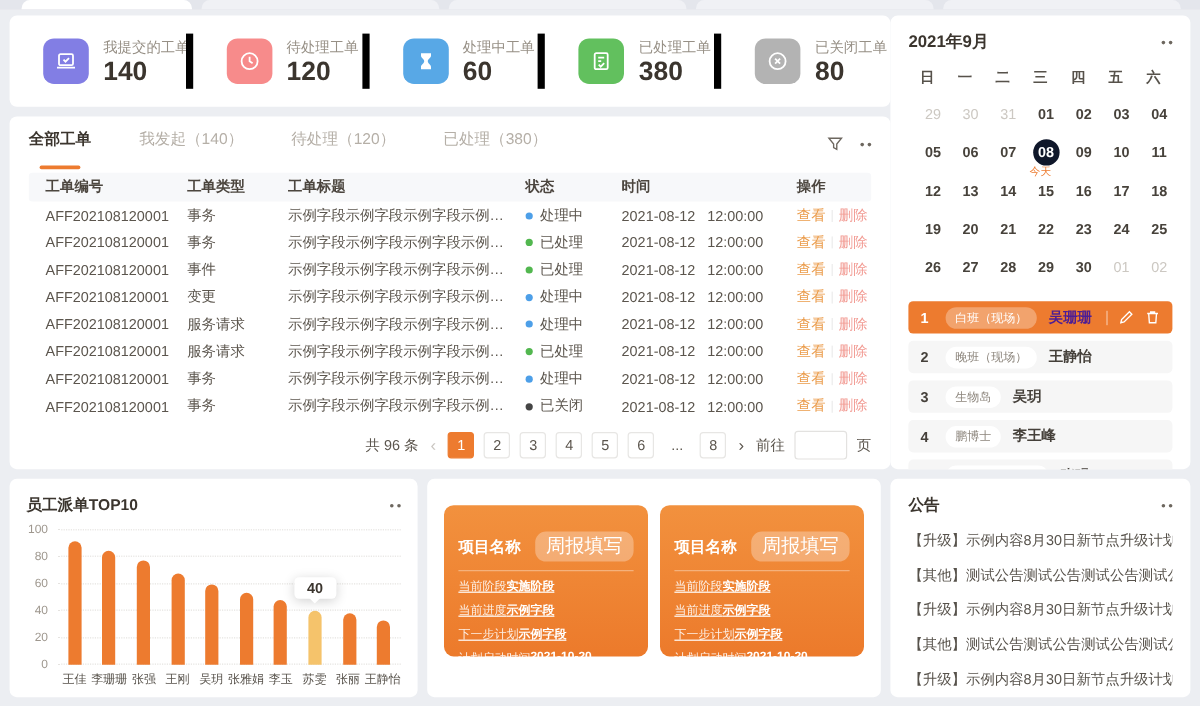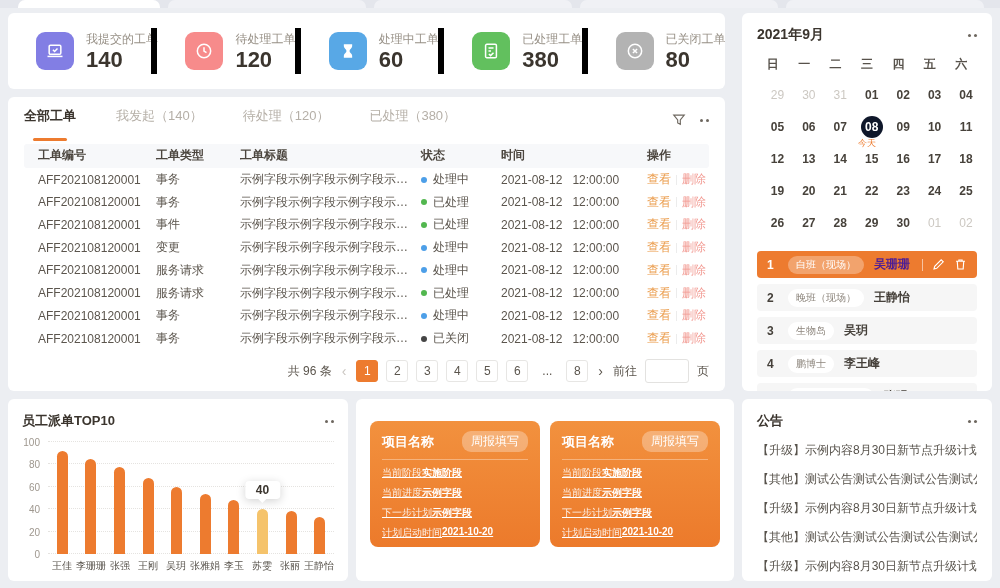--- a/index.html
+++ b/index.html
@@ -5,21 +5,21 @@
   * { margin:0; padding:0; box-sizing:border-box; }
   html,body { width:1000px; height:588px; overflow:hidden; }
   body { background:#eceef2; font-family:"Liberation Sans", sans-serif; color:#45403a; }
 
   
   .topstrip { height:8px; background:#e4e6ec; display:flex; gap:8px; padding-left:18px; overflow:hidden; }
   .tabghost { width:198px; background:#f0f1f5; border-radius:7px 7px 0 0; flex:none; }
   .tabghost.first { width:142px; background:#ffffff; }
 
   .wrap { padding:5px 8px 0; }
-  .cols { display:flex; gap:17px; }
+  .cols { display:flex; gap:0; }
   .leftcol { flex:1; display:flex; flex-direction:column; gap:8px; min-width:0; }
   .rightcol { width:250px; flex:none; }
   .card { background:#fff; border-radius:6px; }
 
   
   .dots { display:flex; gap:3px; align-items:center; cursor:pointer; }
   .dots i { width:3px; height:3px; border-radius:50%; background:#6d675f; }
 
   
   .stats { height:76px; display:flex; align-items:center; }
@@ -98,23 +98,23 @@
   .bar-col { flex:1; display:flex; justify-content:center; align-items:flex-end; height:100%; }
   .bar { width:11px; border-radius:6px 6px 0 0; }
   .tip { position:absolute; transform:translateX(-50%); background:#fff; border-radius:4px; box-shadow:0 2px 10px rgba(0,0,0,.18); padding:2px 11px; font-size:12px; color:#3b352e; font-weight:bold; }
   .tip::after { content:""; position:absolute; left:50%; transform:translateX(-50%); bottom:-4px; border-left:5px solid transparent; border-right:5px solid transparent; border-top:5px solid #fff; }
   .xlabels { display:flex; margin-left:26px; margin-top:5px; }
   .xlabel { flex:1; text-align:center; font-size:10px; color:#57524b; white-space:nowrap; }
 
   .proj-card { flex:1; height:182px; padding:12px 14px; min-width:0; }
   .proj-btn { border:1px solid #d9d3cc; border-radius:13px; padding:4px 12px; font-size:11px; color:#6d675f; background:#fff; cursor:pointer; white-space:nowrap; }
   .proj-cards { display:flex; gap:10px; margin-top:10px; }
-  .pcard { flex:1; border-radius:8px; background:linear-gradient(180deg,#f2913e,#ec7a2b); color:#fff; padding:7px 12px 8px; height:126px; min-width:0; }
+  .pcard { flex:1; border-radius:8px; background:linear-gradient(180deg,#f2913e,#ec7a2b); color:#fff; padding:19px 12px 8px; height:126px; min-width:0; }
   .pc-head { display:flex; justify-content:space-between; align-items:center; padding:3px 0 7px; border-bottom:1px solid rgba(255,255,255,.35); font-size:13px; font-weight:bold; }
-  .pc-tag { background:rgba(255,255,255,.3); border-radius:9px; padding:2px 9px; font-size:12px; font-weight:normal; cursor:pointer; }
+  .pc-tag { background:rgba(255,255,255,.3); border-radius:9px; padding:2px 9px; font-size:16px; font-weight:normal; cursor:pointer; }
   .pc-row { display:flex; font-size:10px; margin-top:6px; white-space:nowrap;text-decoration:underline; }
   .pc-label { color:rgba(255,255,255,.88); }
   .pc-value { font-weight:bold; }
 
   .ann-card { width:250px; flex:none; height:182px; padding:13px 15px; overflow:hidden; }
   .ann-item { font-size:12px; color:#57524b; margin-top:12px; white-space:nowrap; overflow:hidden; cursor:pointer; }
 
   svg { display:block; }
 </style>
 </head>

